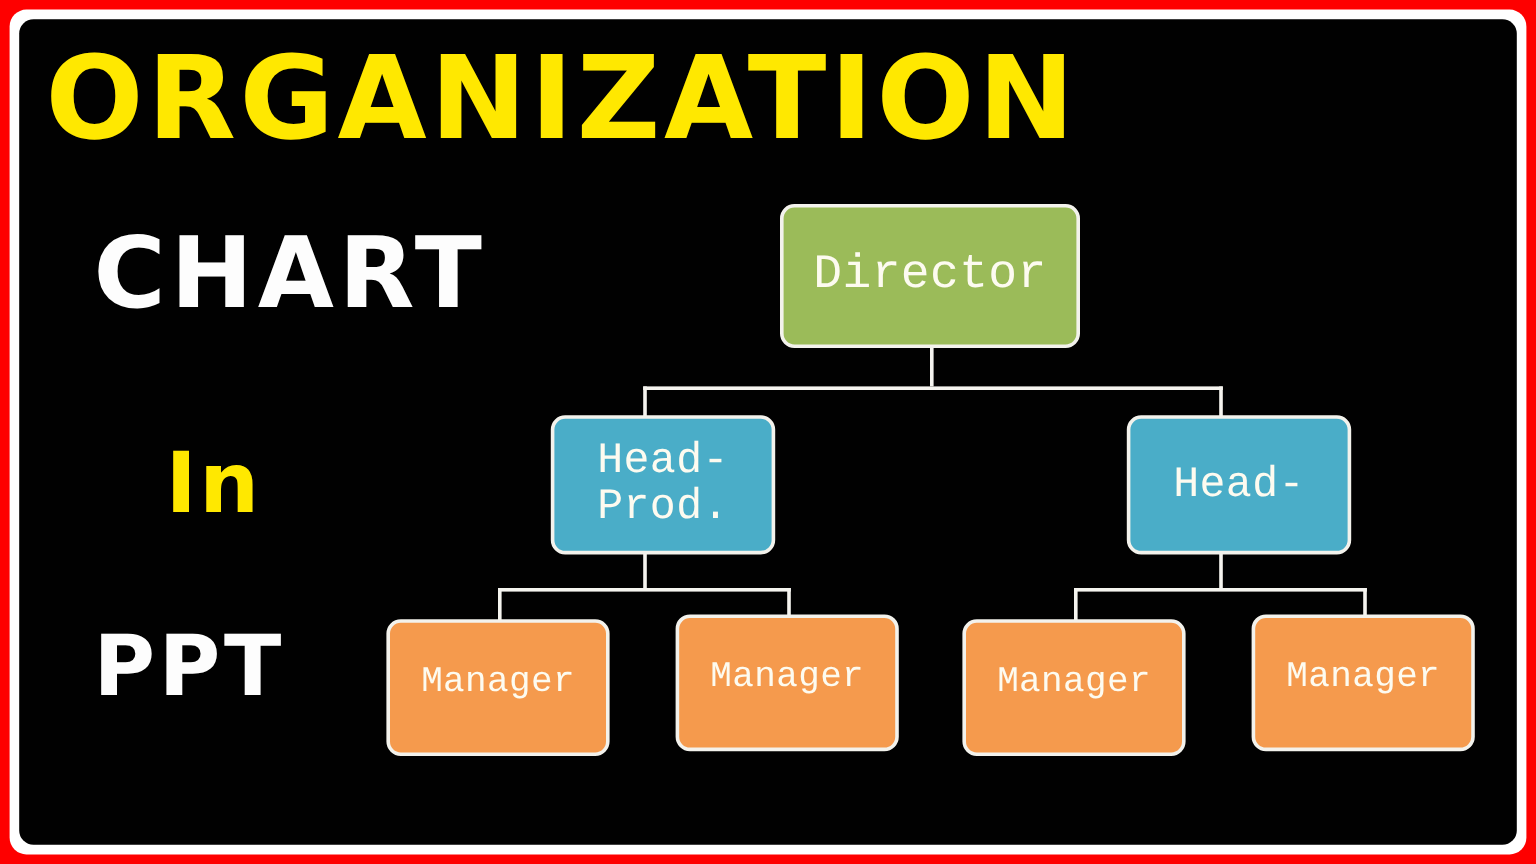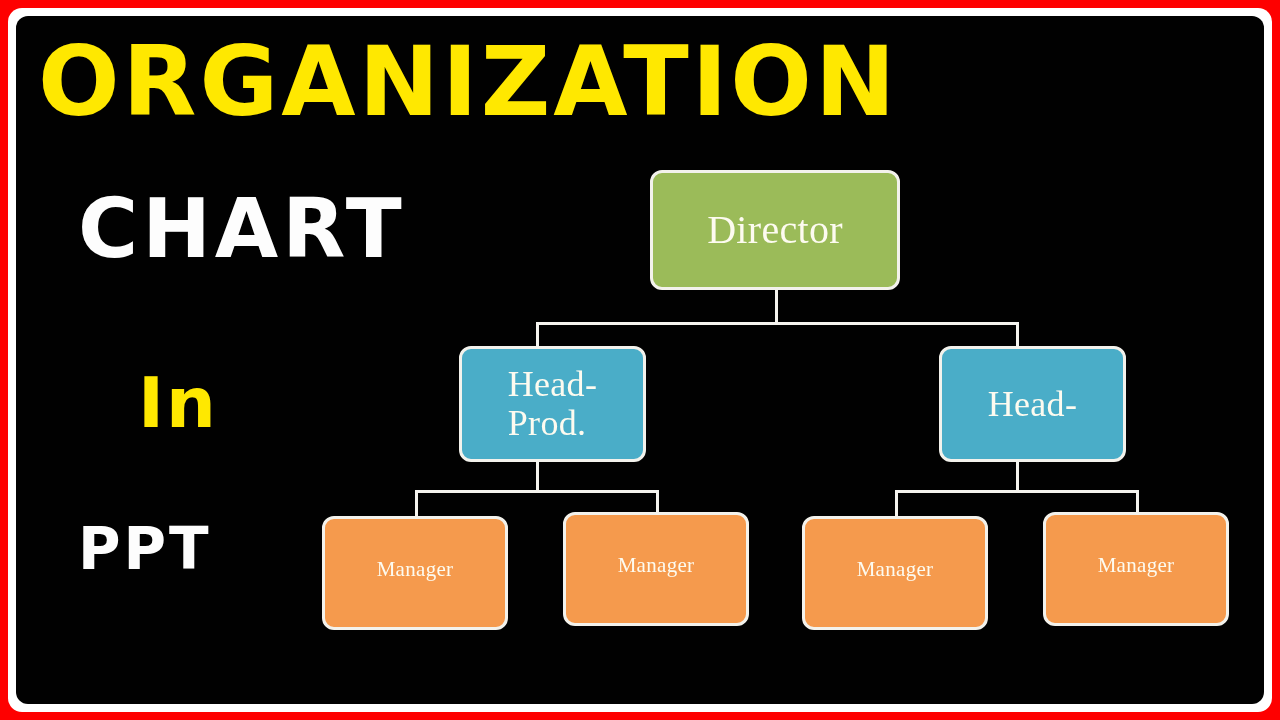--- a/index.html
+++ b/index.html
@@ -62,21 +62,21 @@
   #title-in {
     left: 122px;
     top: 352px;
     font-size: 70px;
     color: #ffe800;
     letter-spacing: 2px;
   }
   #title-ppt {
     left: 62px;
     top: 504px;
-    font-size: 58px;
+    font-size: 70px;
     color: #fdfdfd;
     letter-spacing: 3px;
   }
 
   
   #org-chart {
     position: absolute;
     left: 0;
     top: 0;
     width: 1248px;
@@ -84,37 +84,37 @@
   }
   .node {
     position: absolute;
     box-sizing: border-box;
     border: 3px solid #f3f2ec;
     border-radius: 12px;
     color: #fdfbf0;
     display: flex;
     align-items: center;
     justify-content: center;
-    text-align: left;
-    font-family: Liberation Serif, serif;
+    text-align: center;
+    font-family: Liberation Mono, monospace;
     font-weight: 400;
     line-height: 1.08;
     letter-spacing: 0.3px;
   }
   .node-director {
     background: #9bbb59;
     font-size: 40px;
   }
   .node-head {
     background: #4aadc8;
     font-size: 36px;
   }
   .node-manager {
     background: #f59a4d;
-    font-size: 21px;
+    font-size: 30px;
     align-items: center;
   }
   .node-manager .node-label {
     transform: translateY(-4px);
   }
   .connector {
     position: absolute;
     background: #f5f4ef;
   }
   .connector.v { width: 3px; }

